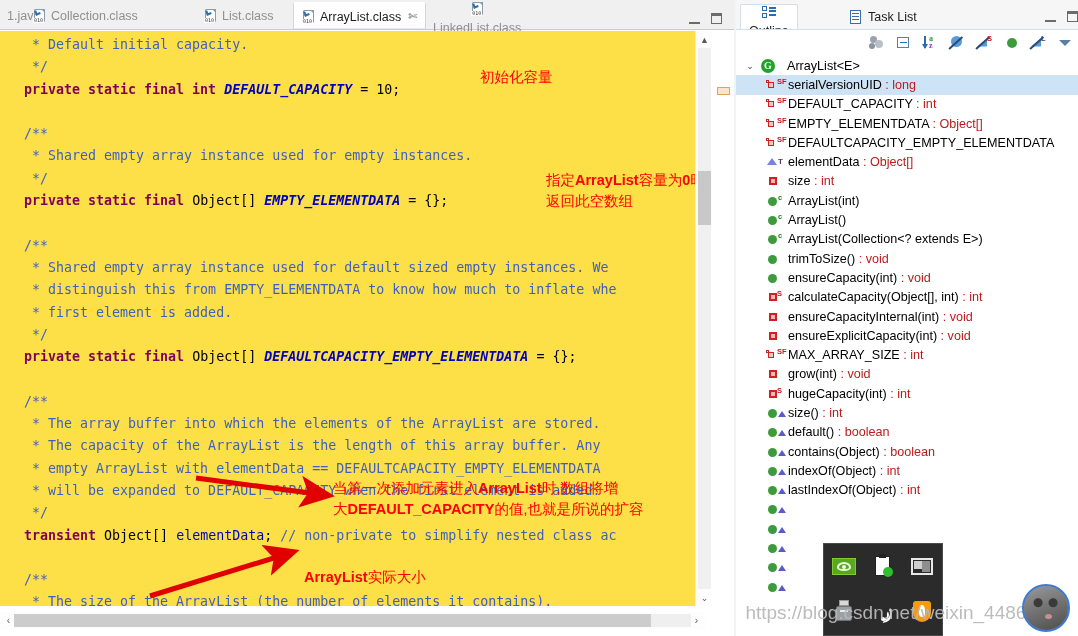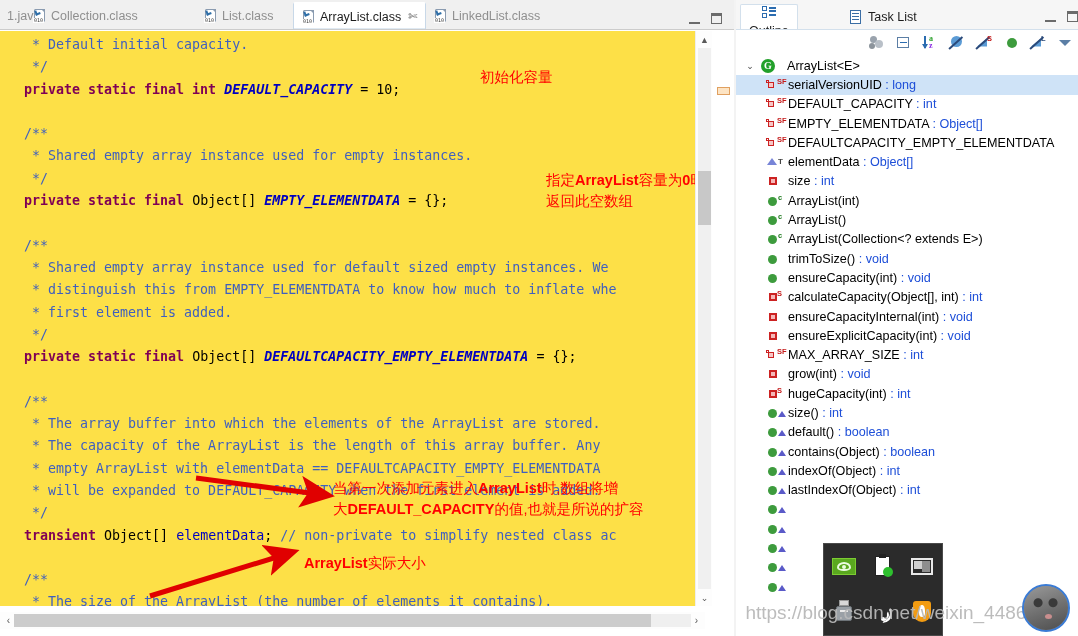--- a/index.html
+++ b/index.html
@@ -140,21 +140,21 @@
   .tb-ic { width:16px; height:16px; position:relative; display:inline-block; }
 
   #tree { position:absolute; left:0; top:26px; width:342px; bottom:0; overflow:hidden; }
   .trow {
     position:relative; height:19.3px; display:flex; align-items:center;
     font-size:12.6px; color:#000; white-space:nowrap;
   }
   .trow.sel { background:#cfe3f7; }
   .trow .tw { width:18px; flex:none; display:flex; align-items:center; justify-content:center; color:#4a4a4a; font-size:9px;}
   .ico { position:relative; width:19px; height:16px; flex:none; margin-right:3px;}
-  .lbl .rt { color:#1d4ed8; }
+  .lbl .rt { color:#b91c1c; }
   .lbl .pk { color:#000; }
 
   
   .ic-class { position:absolute; left:2px; top:1px; width:14px; height:14px; border-radius:50%;
      background:#22a02a; color:#fff; font-size:10px; font-weight:bold; line-height:14px; text-align:center;
      font-family:"Liberation Serif", serif;}
   .ic-privfield { position:absolute; left:3px; top:4px; width:8px; height:8px; border:2px solid #cc2222; background:#f5b8b8;}
   .ic-pubmeth { position:absolute; left:2px; top:4px; width:9px; height:9px; border-radius:50%; background:#3d9b3d;}
   .ic-privmeth { position:absolute; left:3px; top:4px; width:8px; height:8px; border:2px solid #cc2222; background:#f5b8b8;}
   .ov { position:absolute; font-size:7.5px; font-weight:bold; line-height:8px; color:#c41b1b; font-family:"Liberation Sans", sans-serif;}
@@ -226,21 +226,21 @@
         <div class="etab active" style="left: 293px;">
           <span class="classicon">
             <span class="pg"></span>
             <span class="fold"></span>
             <span class="hook"></span>
             <span class="bits">010</span>
           </span>
           <span>ArrayList.class</span>
           <span class="tabclose">✄</span>
         </div>
-        <div class="etab" style="left: 426px;">
+        <div class="etab" style="left: 426px; flex-direction: column;">
           <span class="classicon">
             <span class="pg"></span>
             <span class="fold"></span>
             <span class="hook"></span>
             <span class="bits">010</span>
           </span>
           <span>LinkedList.class</span>
         </div>
       </div>
 
@@ -251,21 +251,21 @@
         <span class="box"></span>
       </div>
 
     <div id="code-area">
       <div id="code-text"><div><span class="c-com"> * Default initial capacity.</span></div><div><span class="c-com"> */</span></div><div><span class="c-kw">private static final int </span><span class="c-fld">DEFAULT_CAPACITY</span><span class="c-plain"> = 10;</span></div><div>&nbsp;</div><div><span class="c-com">/**</span></div><div><span class="c-com"> * Shared empty array instance used for empty instances.</span></div><div><span class="c-com"> */</span></div><div><span class="c-kw">private static final </span><span class="c-plain">Object[] </span><span class="c-fld">EMPTY_ELEMENTDATA</span><span class="c-plain"> = {};</span></div><div>&nbsp;</div><div><span class="c-com">/**</span></div><div><span class="c-com"> * Shared empty array instance used for default sized empty instances. We</span></div><div><span class="c-com"> * distinguish this from EMPTY_ELEMENTDATA to know how much to inflate whe</span></div><div><span class="c-com"> * first element is added.</span></div><div><span class="c-com"> */</span></div><div><span class="c-kw">private static final </span><span class="c-plain">Object[] </span><span class="c-fld">DEFAULTCAPACITY_EMPTY_ELEMENTDATA</span><span class="c-plain"> = {};</span></div><div>&nbsp;</div><div><span class="c-com">/**</span></div><div><span class="c-com"> * The array buffer into which the elements of the ArrayList are stored.</span></div><div><span class="c-com"> * The capacity of the ArrayList is the length of this array buffer. Any</span></div><div><span class="c-com"> * empty ArrayList with elementData == DEFAULTCAPACITY_EMPTY_ELEMENTDATA</span></div><div><span class="c-com"> * will be expanded to DEFAULT_CAPACITY when the first element is added.</span></div><div><span class="c-com"> */</span></div><div><span class="c-kw">transient </span><span class="c-plain">Object[] </span><span class="c-loc">elementData</span><span class="c-plain">; </span><span class="c-com">// non-private to simplify nested class ac</span></div><div>&nbsp;</div><div><span class="c-com">/**</span></div><div><span class="c-com"> * The size of the ArrayList (the number of elements it contains).</span></div></div>
 
       <div id="anno-layer">
           <div class="anno" style="left: 480px; top: 36px;"><div><span>初始化容量</span></div></div>
           <div class="anno" style="left: 546px; top: 139px;"><div><span>指定</span><span style="font-weight: bold;">ArrayList</span><span>容量为</span><span style="font-weight: bold;">0</span><span>时,</span></div><div><span>返回此空数组</span></div></div>
           <div class="anno" style="left: 333px; top: 447px;"><div><span>当第一次添加元素进入</span><span style="font-weight: bold;">ArrayList</span><span>时,数组将增</span></div><div><span>大</span><span style="font-weight: bold;">DEFAULT_CAPACITY</span><span>的值,也就是所说的扩容</span></div></div>
-          <div class="anno" style="left: 304px; top: 522px;"><div><span style="font-weight: bold;">ArrayList</span><span>实际大小</span></div></div>
+          <div class="anno" style="left: 304px; top: 536px;"><div><span style="font-weight: bold;">ArrayList</span><span>实际大小</span></div></div>
           <svg width="705" height="575" style="position: absolute; left: 0px; top: 0px; pointer-events: none;">
             <defs>
               <marker id="ah" markerWidth="7" markerHeight="7" refX="5" refY="3.2" orient="auto">
                 <path d="M0,0 L7,3.2 L0,6.4 L1.6,3.2 z" fill="#e00000"></path>
               </marker>
             </defs>
             <line x1="196" y1="447" x2="325" y2="464" stroke="#e00000" stroke-width="5" marker-end="url(#ah)"></line>
             <line x1="150" y1="565" x2="290" y2="522" stroke="#e00000" stroke-width="5" marker-end="url(#ah)"></line>
           </svg>
         </div>

